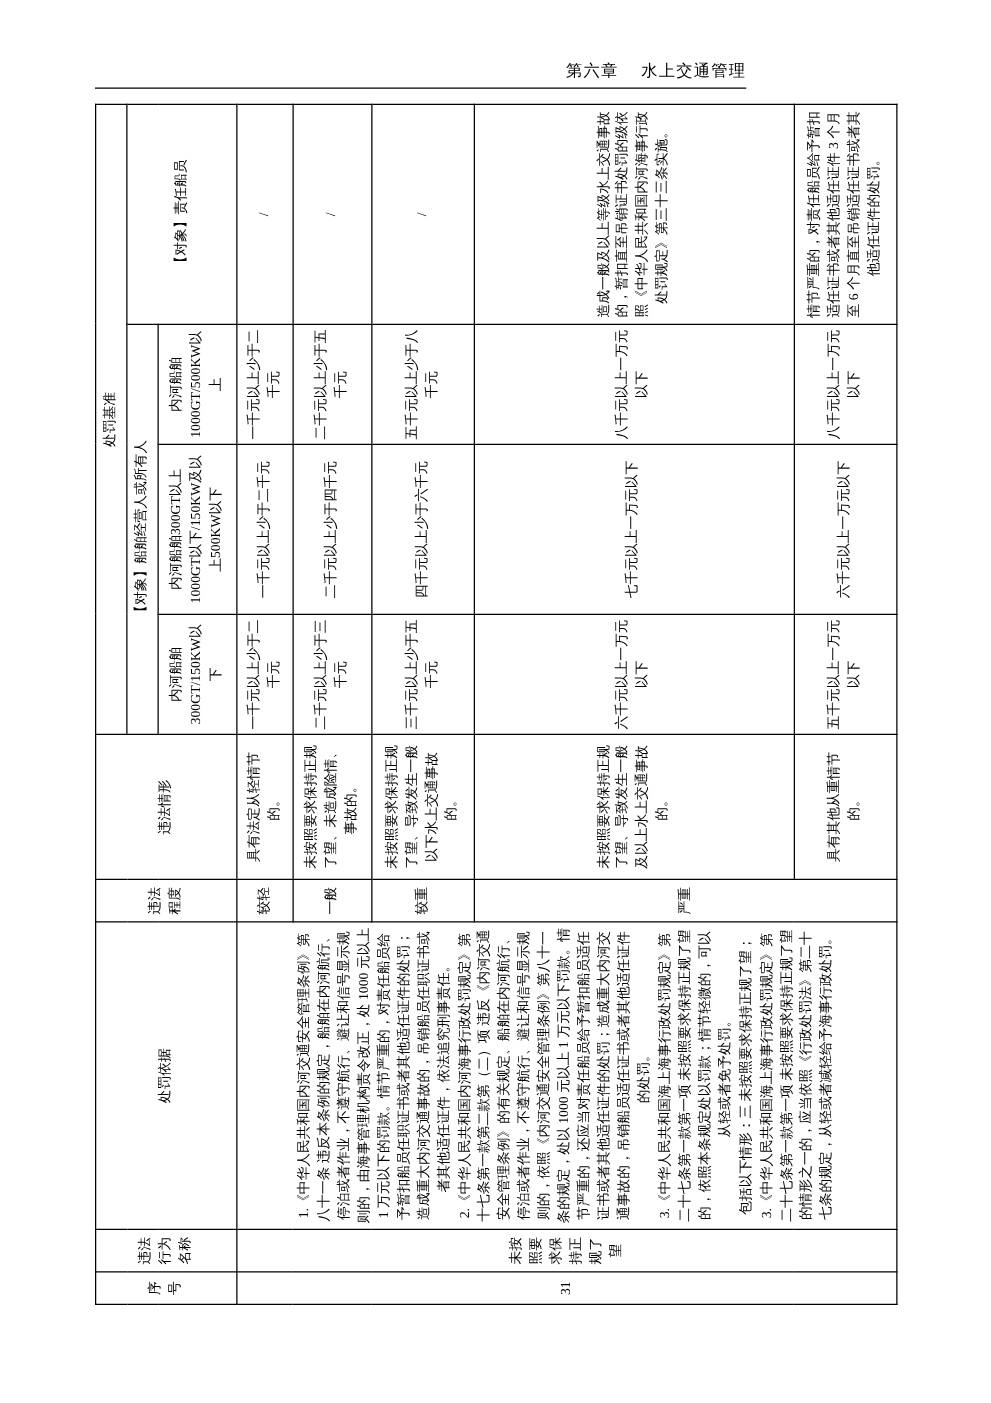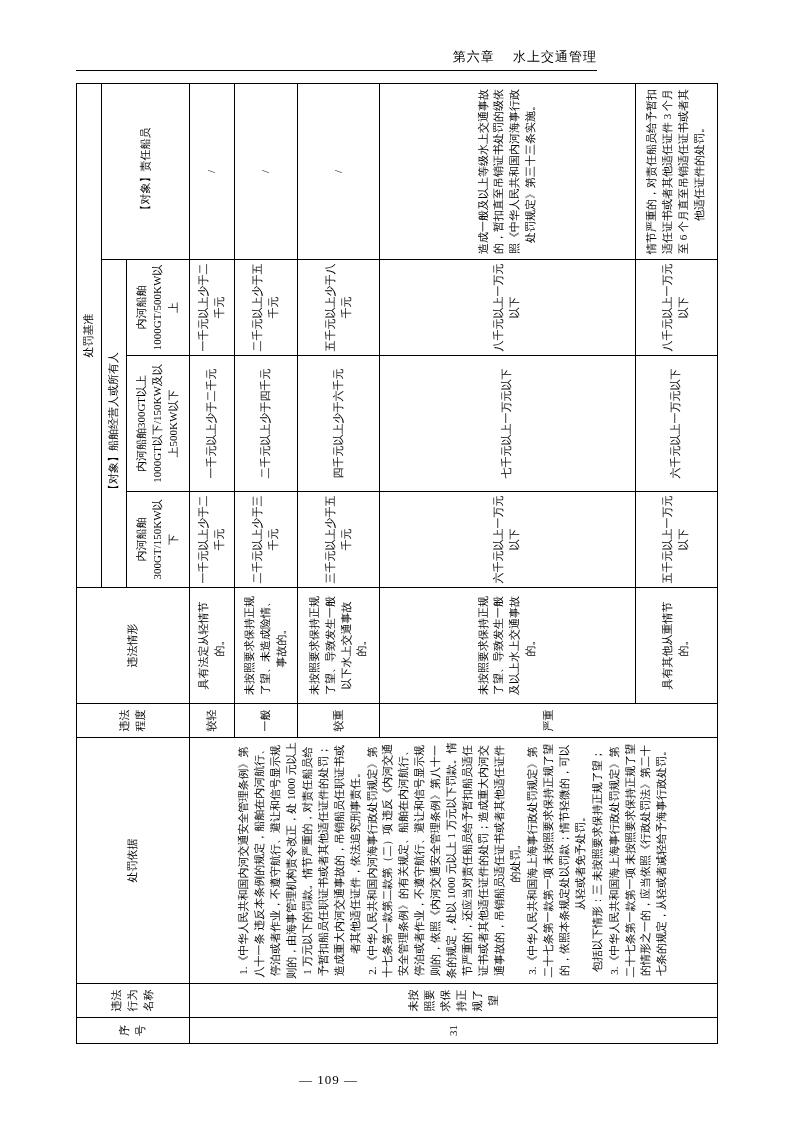--- a/index.html
+++ b/index.html
@@ -190,14 +190,13 @@
             <td class="narrow">五千元以上一万元以下</td>
             <td class="narrow">六千元以上一万元以下</td>
             <td class="narrow">八千元以上一万元以下</td>
             <td class="tiny">情节严重的，对责任船员给予暂扣适任证书或者其他适任证件 3 个月至 6 个月直至吊销适任证书或者其他适任证件的处罚。</td>
           </tr>
         </tbody>
       </table>
     </div>
   </div>
 
-  <div class="footer">— 109 —</div>
 </div>
 
 </body></html>

